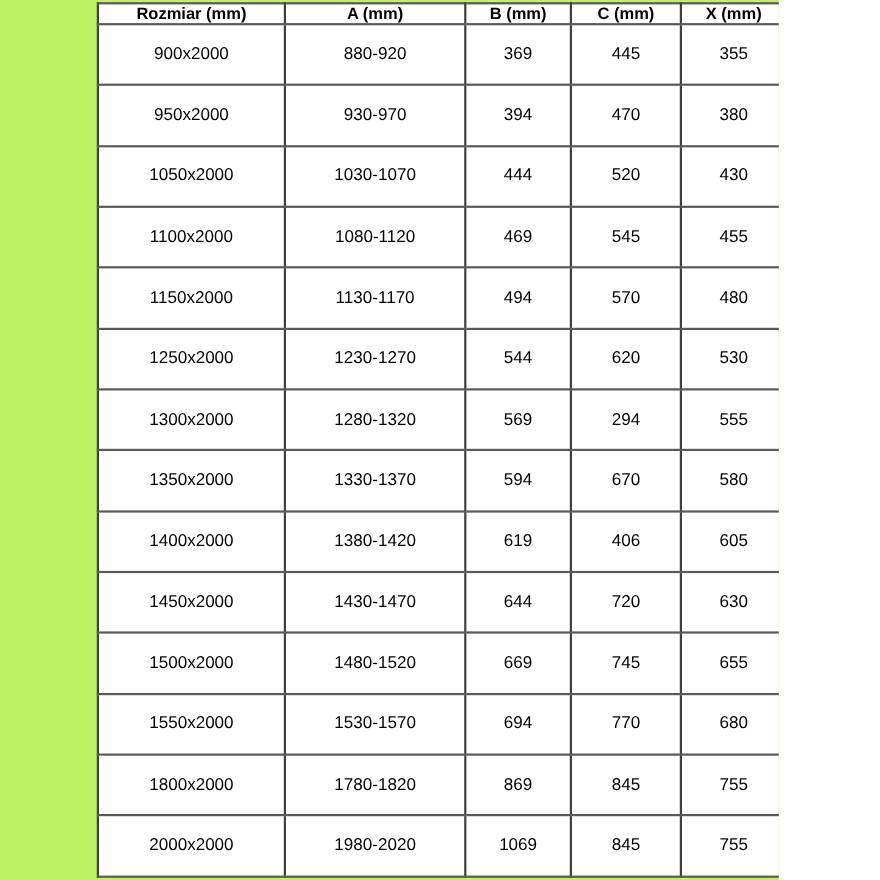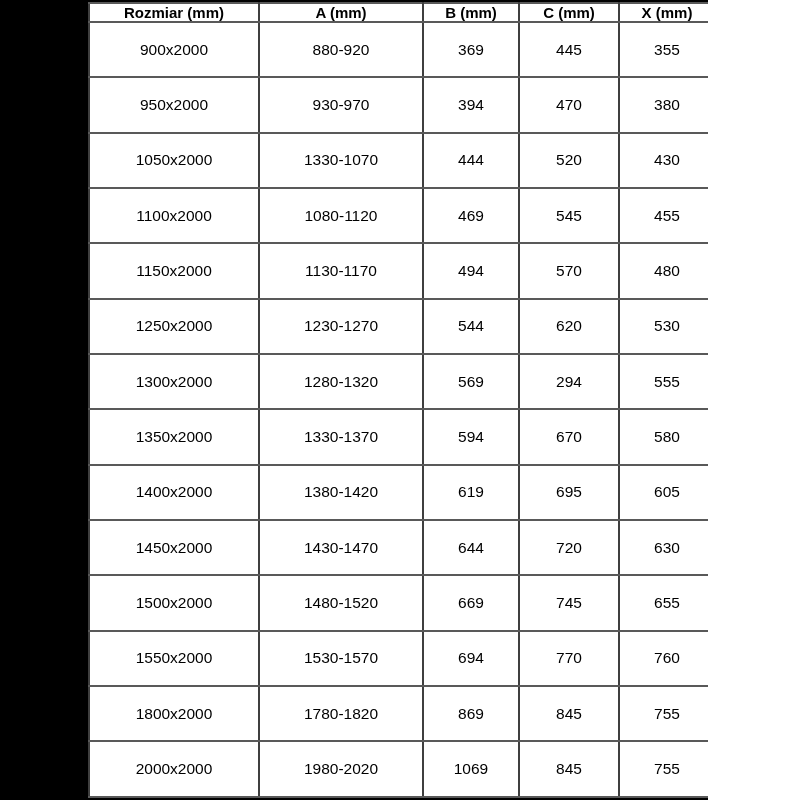--- a/index.html
+++ b/index.html
@@ -4,21 +4,21 @@
 <style>
   html, body {
     margin: 0;
     padding: 0;
     background: #ffffff;
   }
   .page {
     position: relative;
     width: 708px;
     height: 800px;
-    background: #000000;
+    background: #bef264;
     overflow: hidden;
     font-family: "Liberation Sans", sans-serif;
   }
   table.size-table {
     position: absolute;
     left: 88px;
     top: 2px;
     width: 626px;
     height: 796px;
     border-collapse: collapse;
@@ -83,21 +83,21 @@
         </tr>
         <tr>
           <td>950x2000</td>
           <td>930-970</td>
           <td>394</td>
           <td>470</td>
           <td>380</td>
         </tr>
         <tr>
           <td>1050x2000</td>
-          <td>1330-1070</td>
+          <td>1030-1070</td>
           <td>444</td>
           <td>520</td>
           <td>430</td>
         </tr>
         <tr>
           <td>1100x2000</td>
           <td>1080-1120</td>
           <td>469</td>
           <td>545</td>
           <td>455</td>
@@ -127,21 +127,21 @@
           <td>1350x2000</td>
           <td>1330-1370</td>
           <td>594</td>
           <td>670</td>
           <td>580</td>
         </tr>
         <tr>
           <td>1400x2000</td>
           <td>1380-1420</td>
           <td>619</td>
-          <td>695</td>
+          <td>406</td>
           <td>605</td>
         </tr>
         <tr>
           <td>1450x2000</td>
           <td>1430-1470</td>
           <td>644</td>
           <td>720</td>
           <td>630</td>
         </tr>
         <tr>
@@ -149,21 +149,21 @@
           <td>1480-1520</td>
           <td>669</td>
           <td>745</td>
           <td>655</td>
         </tr>
         <tr>
           <td>1550x2000</td>
           <td>1530-1570</td>
           <td>694</td>
           <td>770</td>
-          <td>760</td>
+          <td>680</td>
         </tr>
         <tr>
           <td>1800x2000</td>
           <td>1780-1820</td>
           <td>869</td>
           <td>845</td>
           <td>755</td>
         </tr>
         <tr>
           <td>2000x2000</td>

